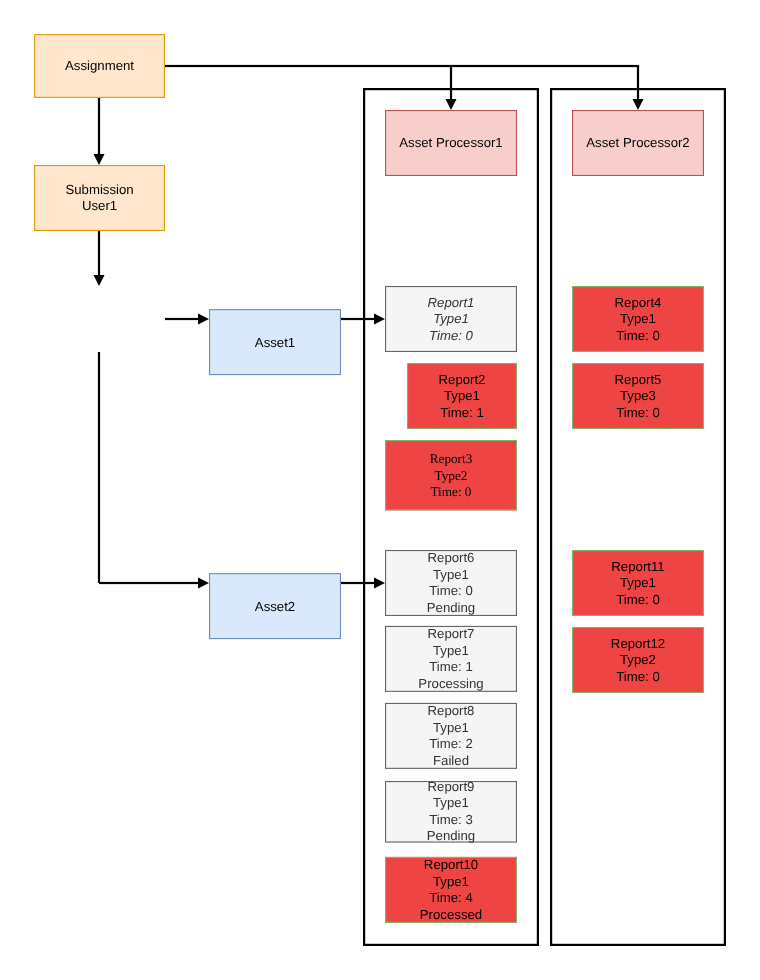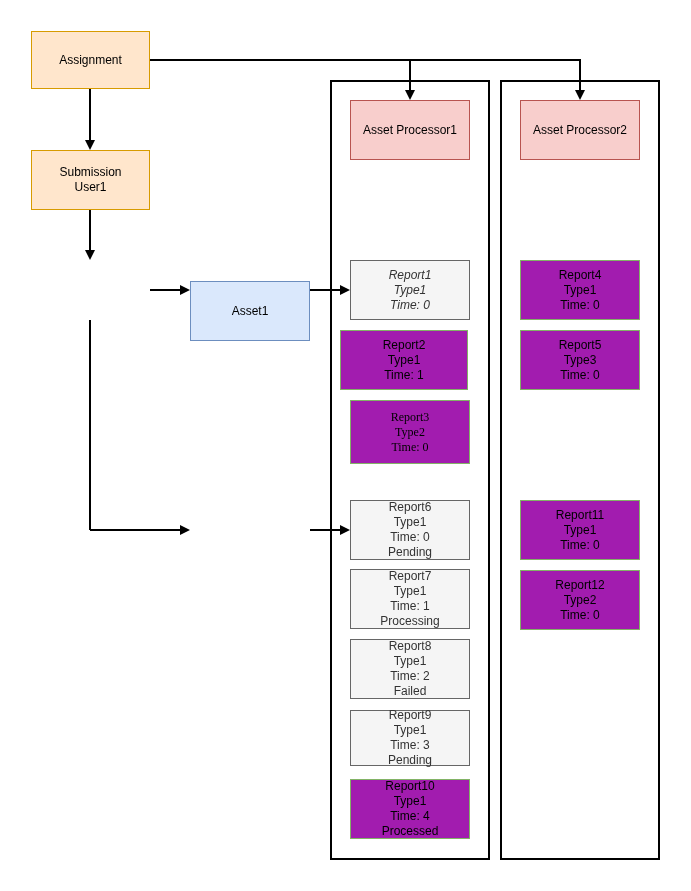--- a/index.html
+++ b/index.html
@@ -30,21 +30,21 @@
     align-items: center;
     text-align: center;
     font-size: 12px;
     line-height: 15px;
     color: #000000;
   }
   .node span { display: block; white-space: nowrap; }
   .node.orange { background: #FFE6CC; border: 1px solid #D79B00; }
   .node.blue   { background: #DAE8FC; border: 1px solid #6C8EBF; margin-top: 21px; }
   .node.red    { background: #F8CECC; border: 1px solid #B85450; }
-  .node.green  { background: #a21caf; border: 1px solid #82B366; }
+  .node.green  { background: #ef4444; border: 1px solid #82B366; }
   .node.gray   { background: #F5F5F5; border: 1px solid #666666; color: #333333; }
   .edge-seg {
     position: absolute;
     background: #000000;
   }
   .arrowhead {
     position: absolute;
     width: 0;
     height: 0;
   }
@@ -86,32 +86,35 @@
     <div class="node orange" style="left: 31px; top: 31px; width: 119px; height: 58px;">
       <span>Assignment</span>
     </div>
     <div class="node orange" style="left: 31px; top: 150px; width: 119px; height: 60px;">
       <span>Submission</span>
       <span>User1</span>
     </div>
     <div class="node blue" style="left: 190px; top: 260px; width: 120px; height: 60px;">
       <span>Asset1</span>
     </div>
+    <div class="node blue" style="left: 190px; top: 500px; width: 120px; height: 60px;">
+      <span>Asset2</span>
+    </div>
     <div class="node red" style="left: 350px; top: 100px; width: 120px; height: 60px;">
       <span>Asset Processor1</span>
     </div>
     <div class="node red" style="left: 520px; top: 100px; width: 120px; height: 60px;">
       <span>Asset Processor2</span>
     </div>
     <div class="node gray" style="left: 350px; top: 260px; width: 120px; height: 60px; font-style: italic;">
       <span>Report1</span>
       <span>Type1</span>
       <span>Time: 0</span>
     </div>
-    <div class="node green" style="left: 340px; top: 330px; width: 128px; height: 60px;">
+    <div class="node green" style="left: 370px; top: 330px; width: 100px; height: 60px;">
       <span>Report2</span>
       <span>Type1</span>
       <span>Time: 1</span>
     </div>
     <div class="node green" style="left: 350px; top: 400px; width: 120px; height: 64px; font-family: Liberation Serif, serif;">
       <span>Report3</span>
       <span>Type2</span>
       <span>Time: 0</span>
     </div>
     <div class="node green" style="left: 520px; top: 260px; width: 120px; height: 60px;">

